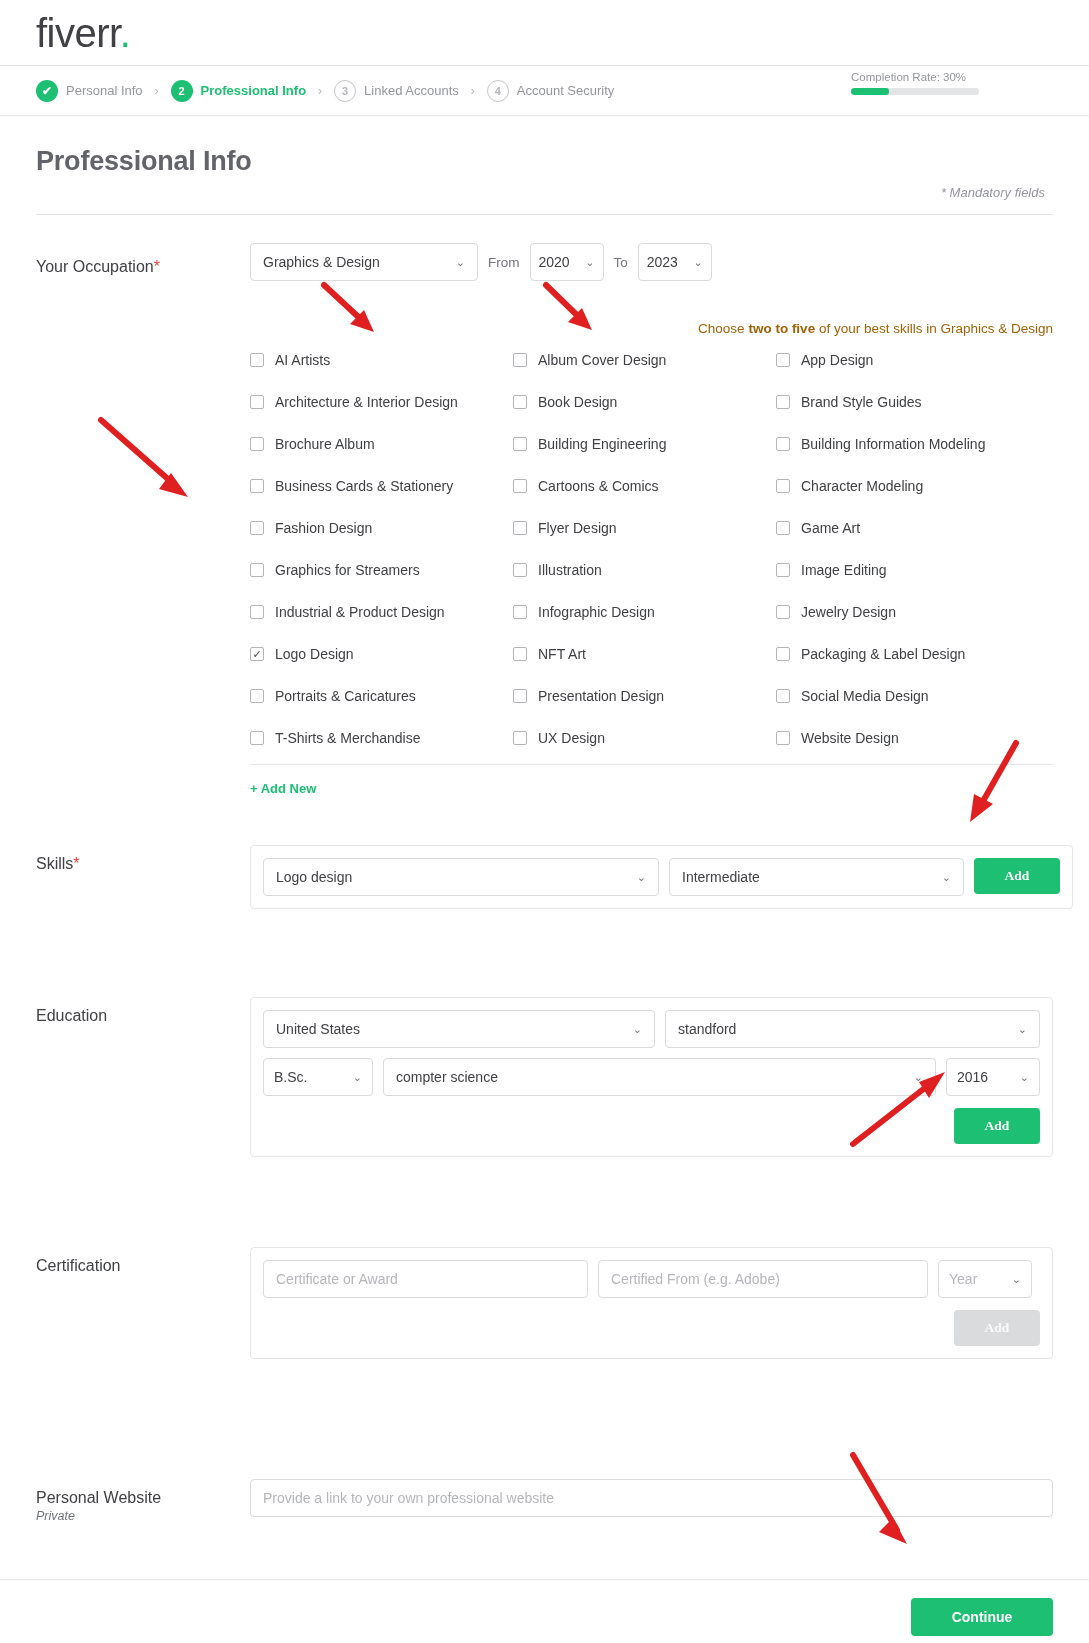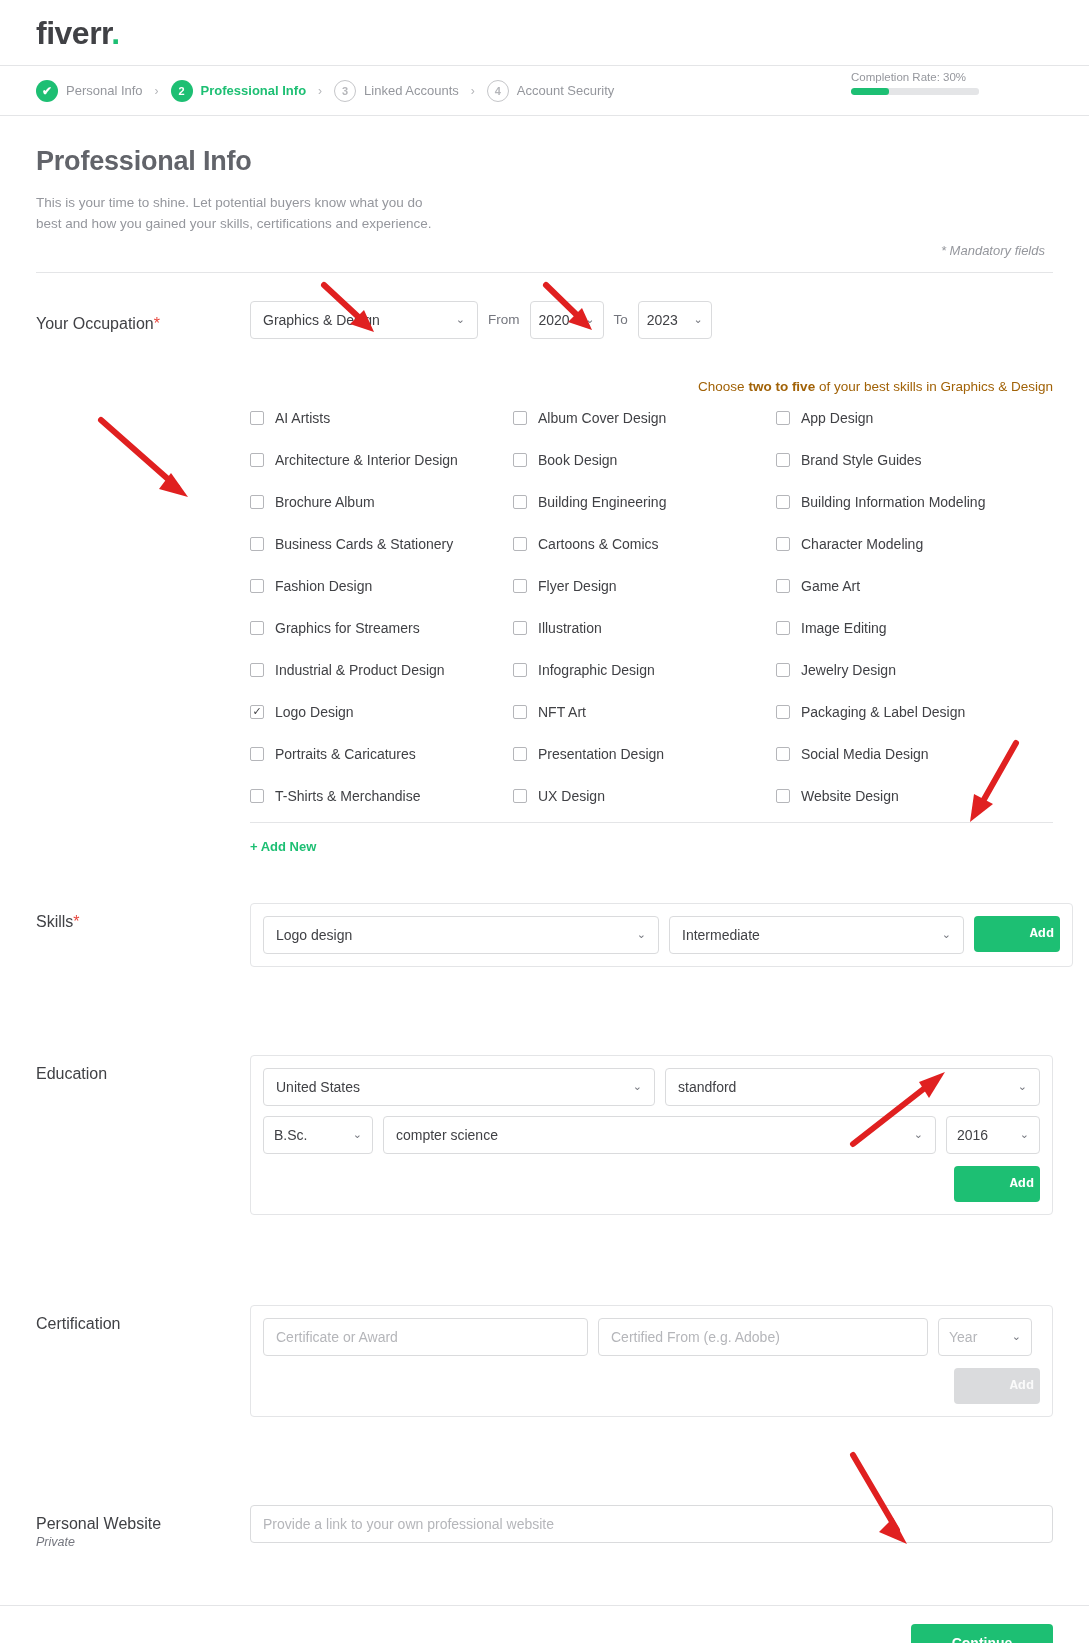--- a/index.html
+++ b/index.html
@@ -16,22 +16,22 @@
 
   
   .topbar {
     height: 66px;
     border-bottom: 1px solid #e4e5e7;
     display: flex;
     align-items: center;
     padding-left: 36px;
   }
   .logo {
-    font-size: 32px;
-    font-weight: 700;
+    font-size: 40px;
+    font-weight: 400;
     letter-spacing: -0.5px;
     color: #404145;
     line-height: 1;
     user-select: none;
   }
   .logo .dot { color: #1dbf73; }
 
   
   .stepsbar {
     height: 50px;
@@ -154,22 +154,21 @@
   .btn-add {
     background: #1dbf73;
     color: #fff;
     border: none;
     border-radius: 4px;
     height: 36px;
     width: 86px;
     font-size: 13.5px;
     font-weight: 700;
     cursor: pointer;
-    font-family: Liberation Mono, monospace;
-    text-align: right;
+    font-family: Liberation Serif, serif;
   }
   .btn-add.disabled { background: #dadbdd; color: #fafafa; cursor: default; }
 
   
   .occ-row { align-items: center; margin-top: 28px; }
   .occ-select { width: 228px; }
   .fromto { font-size: 13.5px; color: #74767e; margin: 0 10px; }
   .yr-select { width: 74px; padding: 0 8px; }
 
   
@@ -221,21 +220,21 @@
     border-radius: 4px;
     padding: 12px;
   }
   .card-inner { display: flex; gap: 10px; }
   .card-inner + .card-inner { margin-top: 10px; }
   .card-actions { display: flex; justify-content: flex-end; margin-top: 12px; }
 
   .skills-row { margin-top: 48px; }
   .edu-row { margin-top: 88px; }
   .cert-row { margin-top: 90px; }
-  .web-row { margin-top: 88px; }
+  .web-row { margin-top: 120px; }
 
   .sk-name { flex: 0 0 396px; }
   .sk-level { flex: 0 0 295px; }
 
   .edu-country { flex: 0 0 392px; }
   .edu-school { flex: 1; }
   .edu-degree { flex: 0 0 110px; padding: 0 10px; }
   .edu-major { flex: 1; }
   .edu-year { flex: 0 0 94px; padding: 0 10px; }
 
@@ -307,21 +306,20 @@
     <div class="completion-text">Completion Rate: 30%</div>
     <div class="progress-track">
       <div class="progress-fill" style="width: 30%;"></div>
     </div>
   </div>
 </div>
 
 <div class="page">
 
   <h1 class="page-title">Professional Info</h1>
-  <div class="intro">This is your time to shine. Let potential buyers know what you do best and how you gained your skills, certifications and experience.</div>
   <div class="mandatory">* Mandatory fields</div>
   <div class="hr"></div>
 
   <div class="row occ-row">
     <div class="row-label" style="padding-top:9px"><span>Your Occupation</span><span class="req">*</span></div>
     <div class="row-content" style="display:flex; align-items:center;">
       <div class="ctrl occ-select">
         <span>Graphics &amp; Design</span>
         <span class="caret">⌄</span>
       </div>

